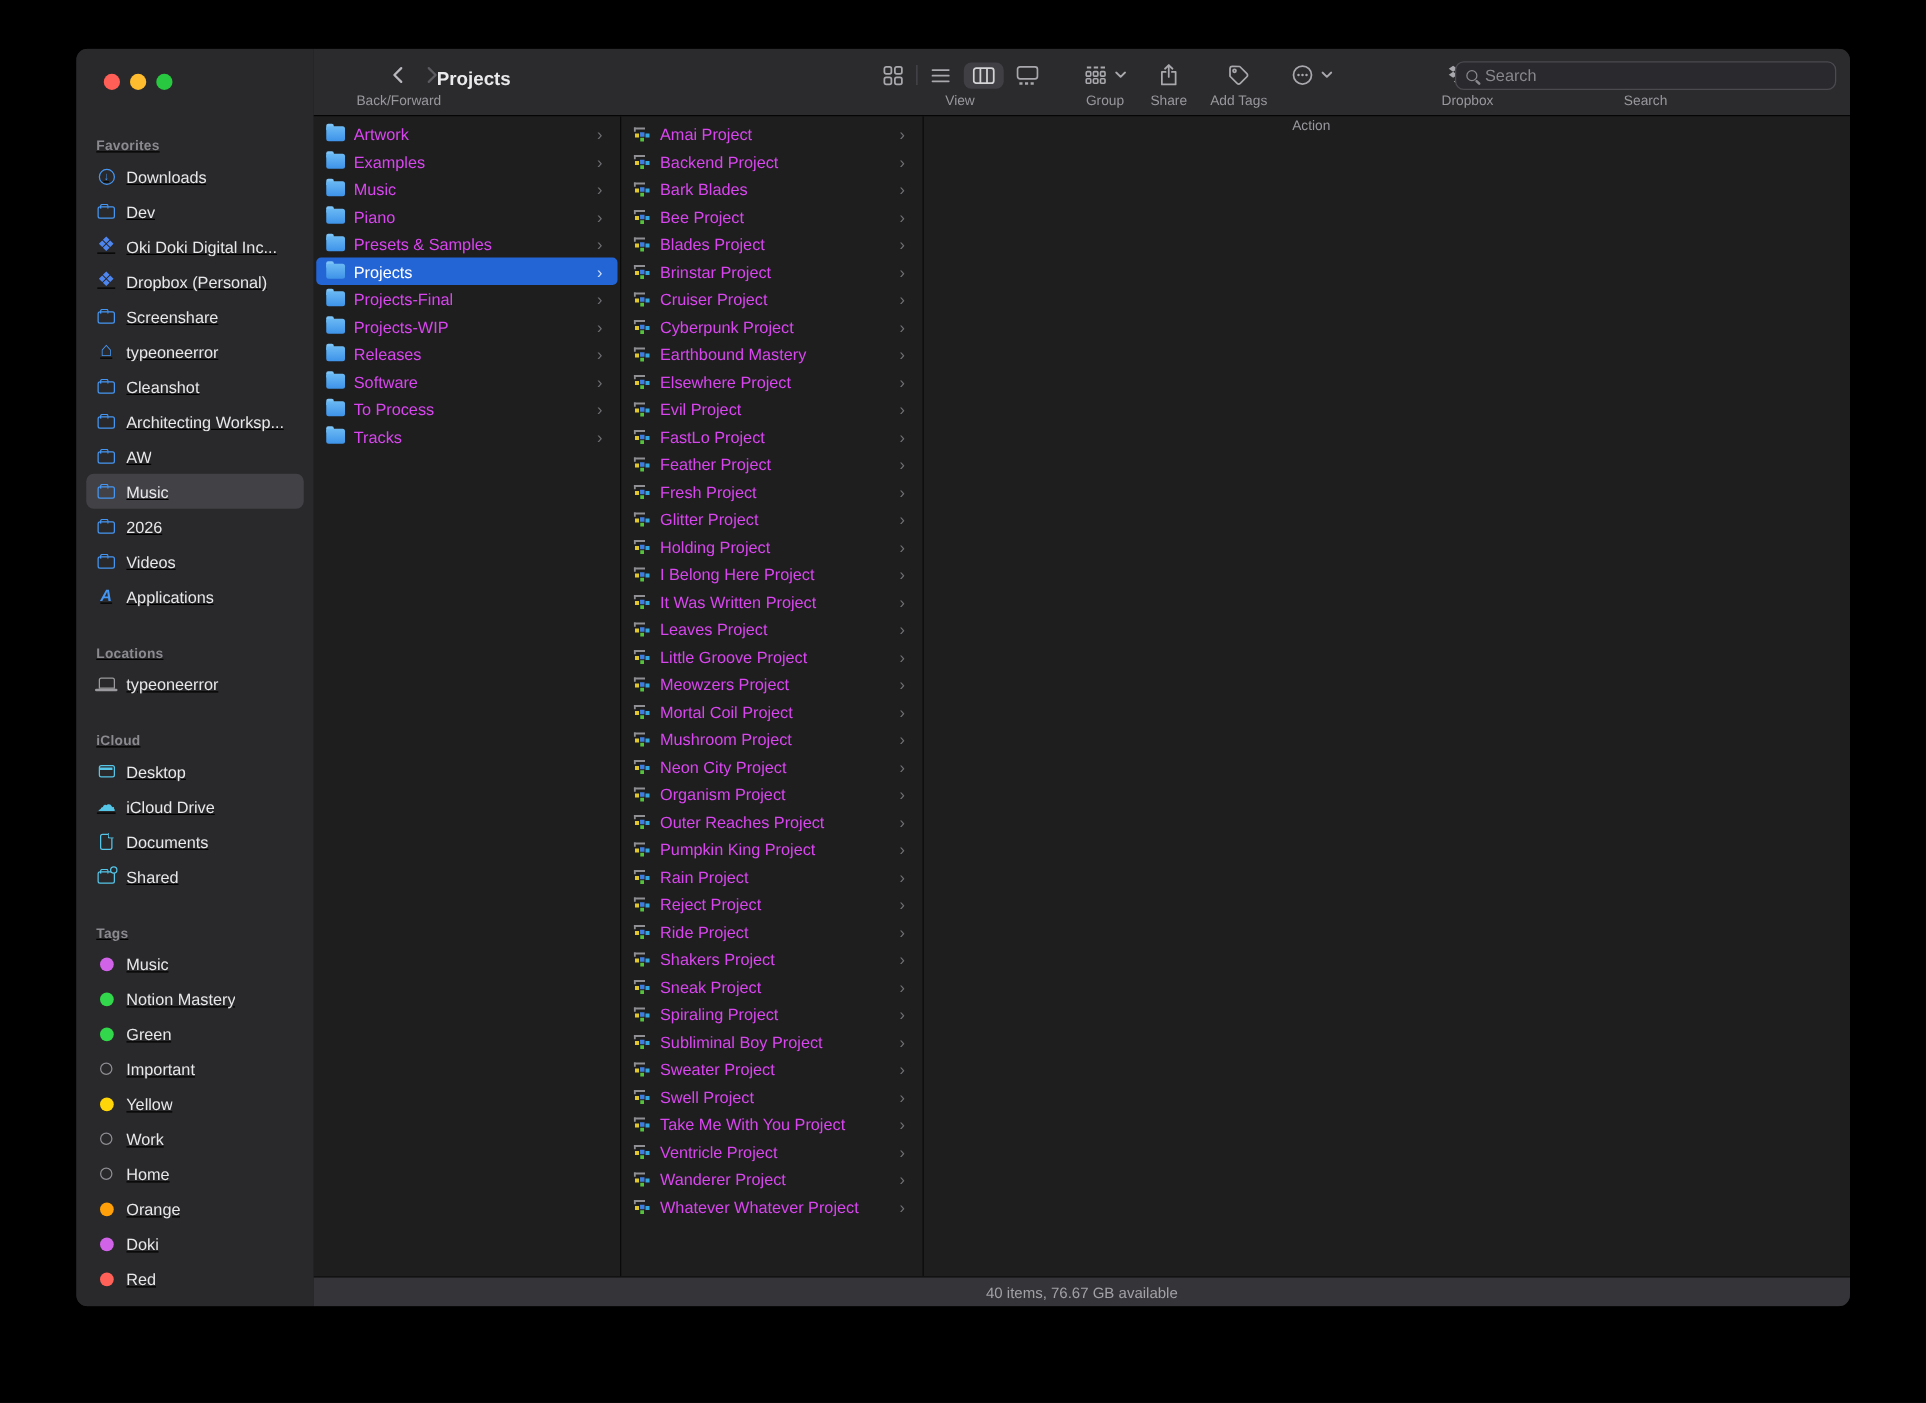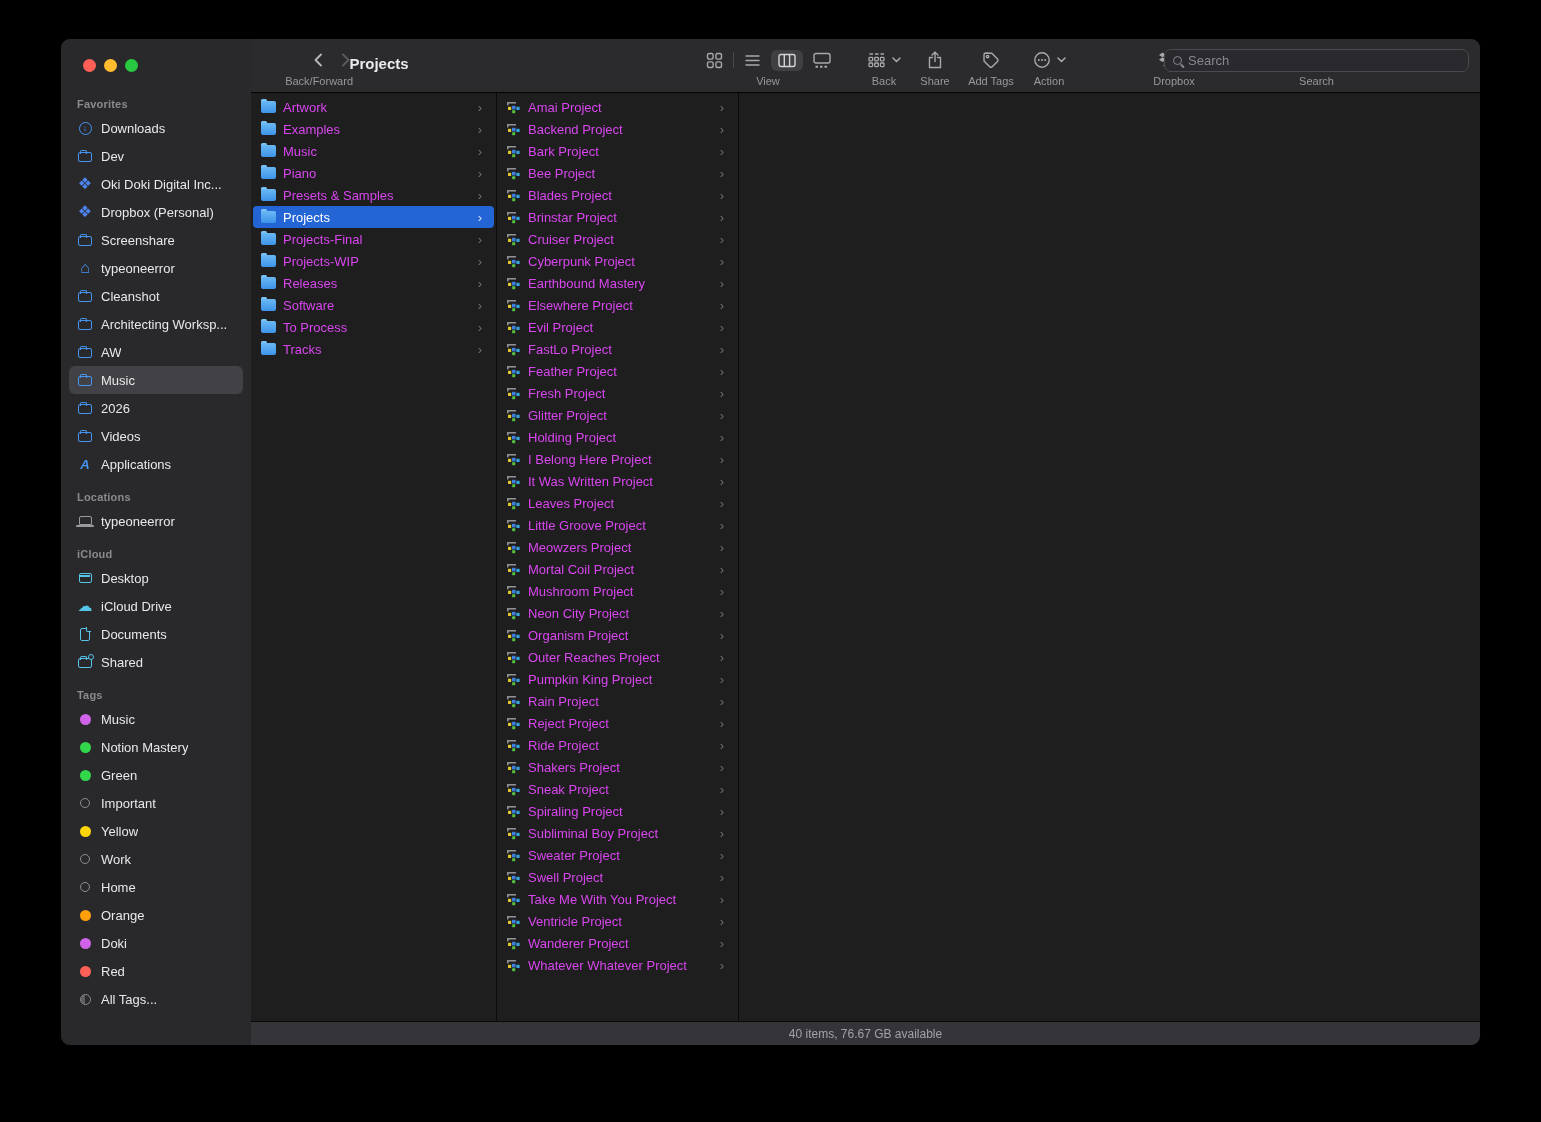--- a/index.html
+++ b/index.html
@@ -9,21 +9,21 @@
   .window { position:absolute; left:60px; top:38px; width:1421px; height:1008px;
     border-radius:10px; overflow:hidden; display:flex; background:#1e1e1f;
     box-shadow:0 20px 60px rgba(0,0,0,.7); border:1px solid #000; }
 
   
   .sidebar { width:190px; flex:none; background:#29282b; padding-top:14px; overflow:hidden; }
   .traffic { display:flex; gap:8px; padding:6px 0 0 22px; height:32px; }
   .tl { width:13px; height:13px; border-radius:50%; }
   .tl.red{background:#ff5f57} .tl.yellow{background:#febc2e} .tl.green{background:#28c840}
 
-  .ssection { margin-top:13px; }
+  .ssection { margin-top:26px;text-decoration:underline; }
   .ssection-label { font-size:11px; font-weight:700; color:#8a8a8f; padding:0 0 4px 16px; letter-spacing:.2px; }
   .srow { display:flex; align-items:center; height:28px; margin:0 8px; padding:0 6px; border-radius:6px; cursor:default; }
   .srow.sel { background:#424146; }
   .slabel { font-size:13px; color:#e8e8ea; white-space:nowrap; overflow:hidden; text-overflow:ellipsis; }
 
   .sicon { width:20px; height:18px; display:flex; align-items:center; justify-content:center;
     margin-right:6px; flex:none; color:#4596f2; position:relative; }
   .sicon > i { display:block; font-style:normal; }
 
   .downloads-icon>i { width:13px;height:13px;border:1.5px solid currentColor;border-radius:50%;
@@ -410,21 +410,21 @@
                 <rect x="7.7" y="11" width="3.6" height="3.6" rx="0.8"></rect>
                 <rect x="13.4" y="11" width="3.6" height="3.6" rx="0.8"></rect>
             </svg>
           </span>
           <span class="tb-btn" style="margin-left:-4px;">
             <svg width="9" height="6" viewBox="0 0 9 6">
                 <path d="M1 1 L4.5 4.5 L8 1" stroke="#a9a9ad" stroke-width="1.5" fill="none" stroke-linecap="round" stroke-linejoin="round"></path>
               </svg>
           </span>
         </div>
-        <div class="tb-label">Back</div>
+        <div class="tb-label">Group</div>
       </div>
 
       <div class="tb-group" style="left:656px;width:56px;">
         <div class="tb-icons">
           <span class="tb-btn">
             <svg width="16" height="18" viewBox="0 0 16 18" fill="none" stroke="#a9a9ad" stroke-width="1.4" stroke-linecap="round" stroke-linejoin="round">
               <path d="M5.5 6.5 H2.5 V16.5 H13.5 V6.5 H10.5"></path>
               <path d="M8 1.2 V10.5"></path>
                 <path d="M5 4 L8 1.2 L11 4"></path>
             </svg>
@@ -438,21 +438,21 @@
           <span class="tb-btn">
             <svg width="18" height="18" viewBox="0 0 18 18" fill="none" stroke="#a9a9ad" stroke-width="1.4" stroke-linejoin="round">
               <path d="M9.8 2.2 L15.5 7.9 C16.2 8.6 16.2 9.7 15.5 10.4 L10.2 15.7 C9.5 16.4 8.4 16.4 7.7 15.7 L2 10 V4 C2 2.9 2.9 2 4 2 L9.8 2.2 Z" transform="rotate(0 9 9)"></path>
               <circle cx="5.6" cy="5.6" r="1.2"></circle>
             </svg>
           </span>
         </div>
         <div class="tb-label">Add Tags</div>
       </div>
 
-      <div class="tb-group" style="left:766px;width:64px;">
+      <div class="tb-group" style="left:766px;width:64px;gap:20px;">
         <div class="tb-icons">
           <span class="tb-btn">
             <svg width="18" height="18" viewBox="0 0 18 18">
               <circle cx="9" cy="9" r="7.2" fill="none" stroke="#a9a9ad" stroke-width="1.4"></circle>
               <circle cx="5.8" cy="9" r="1" fill="#a9a9ad"></circle>
                 <circle cx="9" cy="9" r="1" fill="#a9a9ad"></circle>
                 <circle cx="12.2" cy="9" r="1" fill="#a9a9ad"></circle>
             </svg>
           </span>
           <span class="tb-btn" style="margin-left:-4px;">
@@ -595,21 +595,21 @@
 
   <div class="frow">
     <svg class="alsicon" viewBox="0 0 14 13" width="14" height="13">
       <rect x="0" y="1" width="9" height="1.6" fill="#8f8f94"></rect>
       <rect x="0" y="1" width="1.6" height="3.4" fill="#8f8f94"></rect>
       <rect x="1" y="5.8" width="3.2" height="3.2" fill="#e2c62e"></rect>
       <rect x="5" y="4.8" width="3.6" height="3.6" fill="#3f7de0"></rect>
       <rect x="9.4" y="5.8" width="3.2" height="3.2" fill="#35a7e0"></rect>
       <rect x="5.2" y="9.2" width="3" height="3" fill="#57c23d"></rect>
     </svg>
-    <span class="fname">Bark Project</span>
+    <span class="fname">Bark Blades</span>
     <span class="chev">›</span>
   </div>
 
   <div class="frow">
     <svg class="alsicon" viewBox="0 0 14 13" width="14" height="13">
       <rect x="0" y="1" width="9" height="1.6" fill="#8f8f94"></rect>
       <rect x="0" y="1" width="1.6" height="3.4" fill="#8f8f94"></rect>
       <rect x="1" y="5.8" width="3.2" height="3.2" fill="#e2c62e"></rect>
       <rect x="5" y="4.8" width="3.6" height="3.6" fill="#3f7de0"></rect>
       <rect x="9.4" y="5.8" width="3.2" height="3.2" fill="#35a7e0"></rect>

